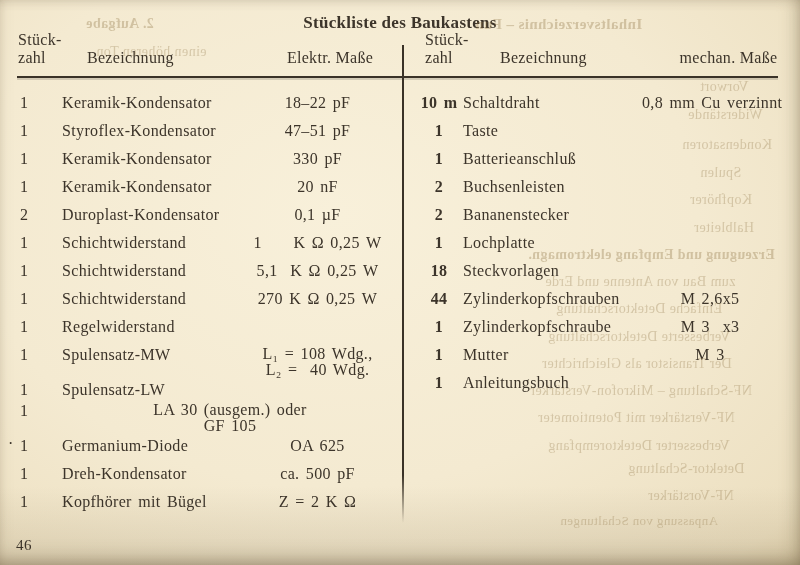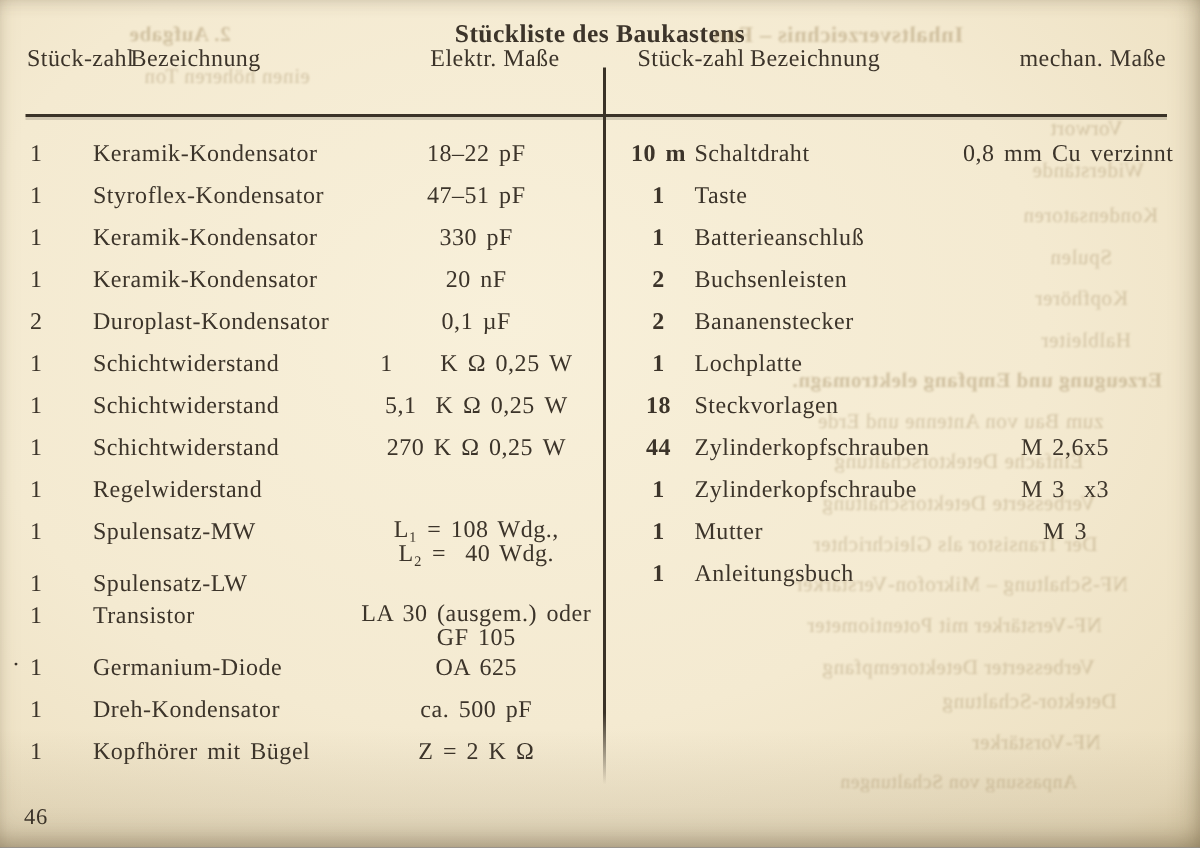--- a/index.html
+++ b/index.html
@@ -27,21 +27,21 @@
     position:absolute;left:17px;top:76px;width:761px;height:2px;
     background:#3a3227;box-shadow:0 2px 0 rgba(58,50,39,.18);
   }
   .rule-v{
     position:absolute;left:402px;top:45px;width:2px;height:478px;
     background:linear-gradient(#3a3227 90%, rgba(58,50,39,0) 100%);
   }
   .thead{position:absolute;display:flex;align-items:flex-end;font-size:16px;letter-spacing:.3px;}
   .thead.t-left{left:18px;top:31px;width:380px;}
   .thead.t-right{left:415px;top:31px;width:363px;}
-  .thead .qty{display:flex;flex-direction:row;line-height:18px;}
+  .thead .qty{display:flex;flex-direction:column;line-height:18px;}
   .thead .name{padding-left:27px;}
   .t-left .qty{width:42px;flex:none;}
   .t-right .qty{width:48px;flex:none;}
   .t-left .name{width:175px;flex:none;}
   .t-right .name{width:179px;flex:none;}
   .measure{flex:1;white-space:pre;text-align:center;}
   .t-right .thead-qty-pad{padding-left:10px;}
   .rows{position:absolute;top:94px;display:flex;flex-direction:column;font-size:16px;letter-spacing:.35px;word-spacing:2px;}
   .rows.t-left{left:18px;width:380px;}
   .rows.t-right{left:415px;width:363px;}
@@ -136,21 +136,20 @@
         <div class="qty">1</div>
         <div class="name">Spulensatz-MW</div>
         <div class="measure"><div>L₁ = 108 Wdg.,</div><div>L₂ =  40 Wdg.</div></div>
       </div>
       <div class="row multi">
         <div class="qty">1</div>
         <div class="name">Spulensatz-LW</div>
       </div>
       <div class="row multi">
         <div class="qty">1</div>
-        <div class="name">Transistor</div>
         <div class="measure"><div>LA 30 (ausgem.) oder</div><div>GF 105</div></div>
       </div>
       <div class="row">
         <div class="qty"><span class="qprefix">·</span>1</div>
         <div class="name">Germanium-Diode</div>
         <div class="measure"><div>OA 625</div></div>
       </div>
       <div class="row">
         <div class="qty">1</div>
         <div class="name">Dreh-Kondensator</div>

